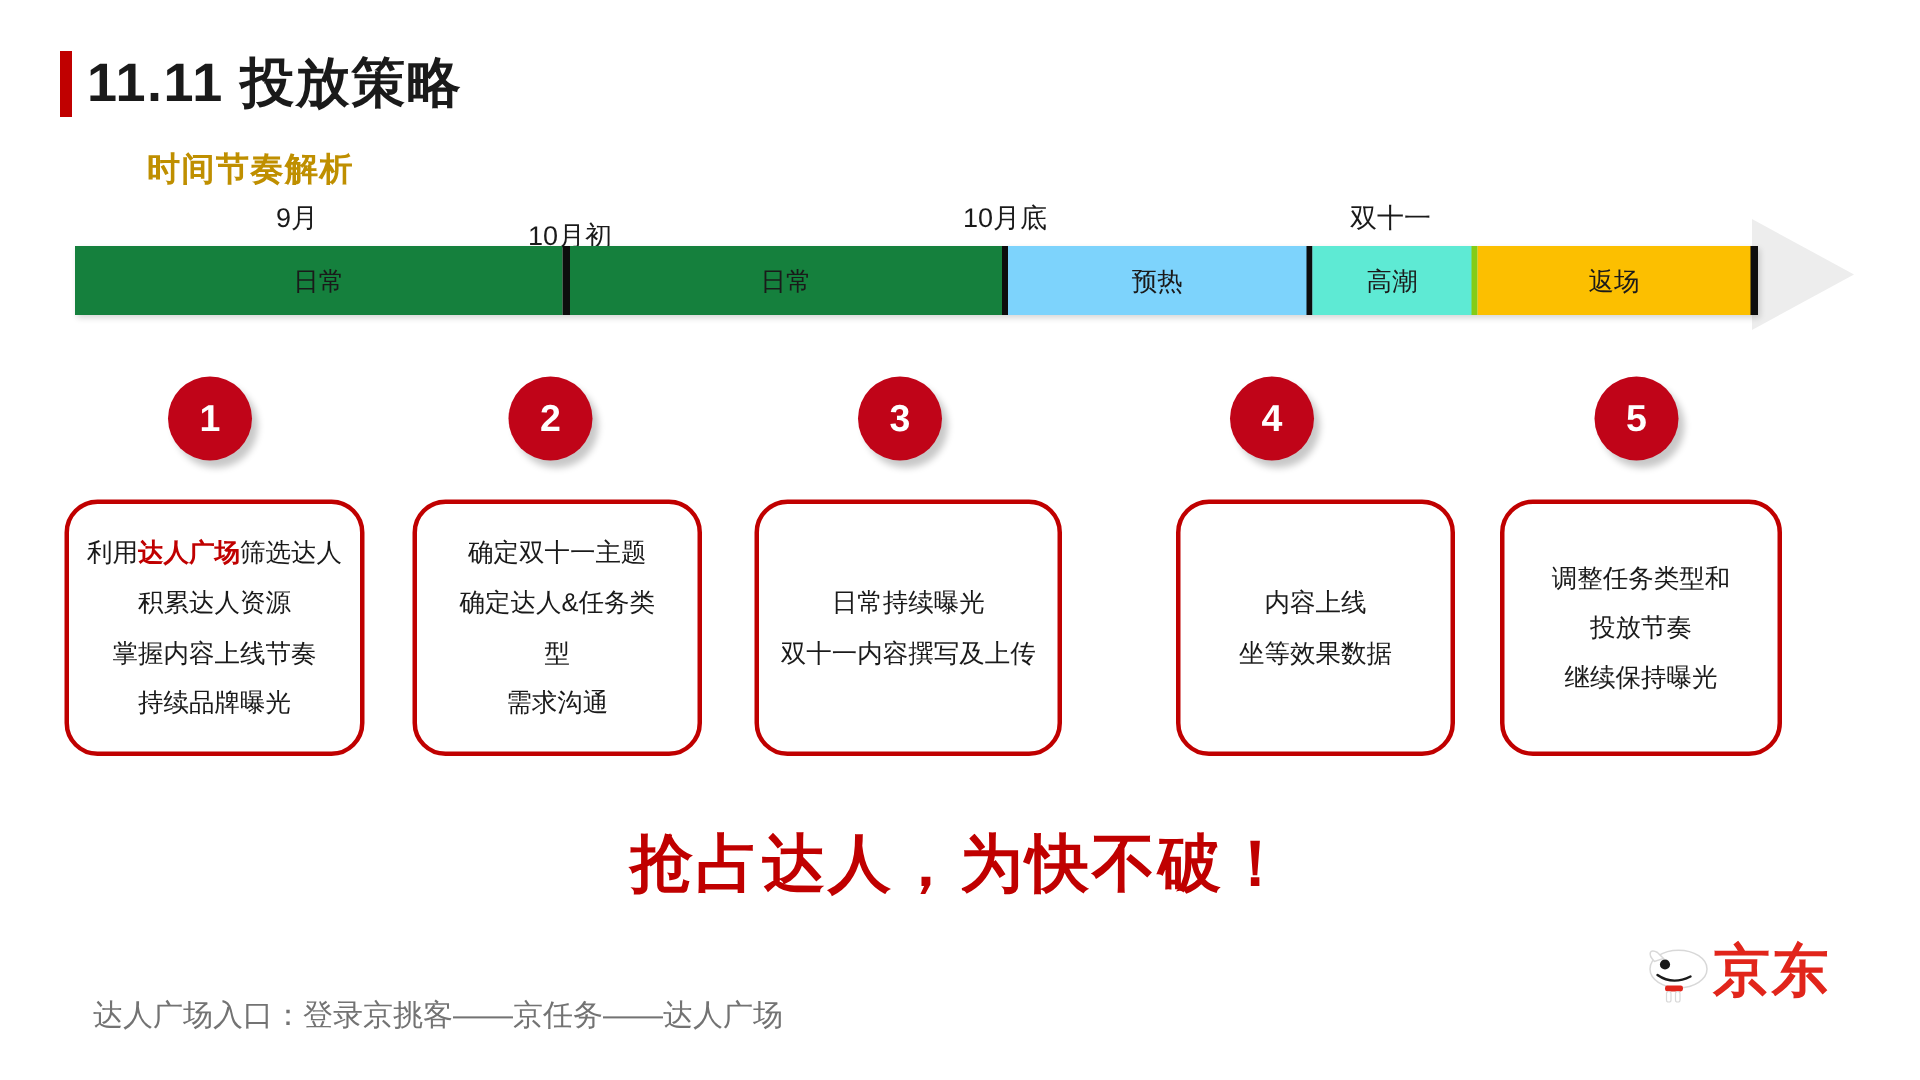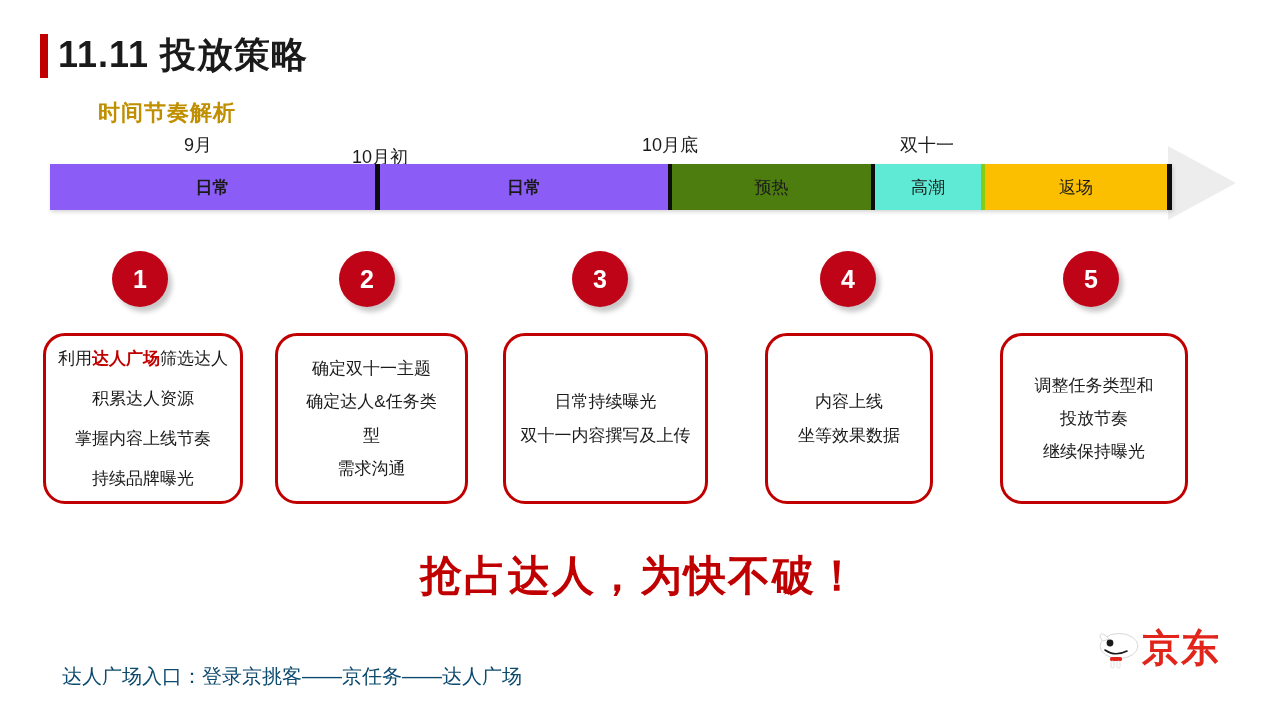--- a/index.html
+++ b/index.html
@@ -49,22 +49,22 @@
     position: absolute; left: 50px; top: 164px;
     height: 46px; width: 1122px;
     display: flex;
     box-shadow: 1px 2px 4px rgba(0,0,0,0.16);
   }
   .tl-seg {
     display: flex; align-items: center; justify-content: center;
     font-size: 17px; color: #1a1a1a; white-space: nowrap;
     height: 100%;
   }
-  .tl-seg.plain   { background: #8b5cf6; font-weight: bold; }
-  .tl-seg.warm    { background: #4d7c0f; border-left: 4px solid #0d0d0d; border-right: 4px solid #0d0d0d; }
+  .tl-seg.plain   { background: #15803d; }
+  .tl-seg.warm    { background: #7dd3fc; border-left: 4px solid #0d0d0d; border-right: 4px solid #0d0d0d; }
   .tl-seg.peak    { background: #5eead4; border-right: 4px solid #84cc16; font-family: Liberation Mono, monospace; }
   .tl-seg.encore  { background: #FCBF00; border-right: 5px solid #0d0d0d; }
   .tl-divider {
     width: 5px; height: 100%; background: #0d0d0d; flex: 0 0 5px;
   }
 
   
   .num-circle {
     position: absolute; top: 251px;
     width: 56px; height: 56px; border-radius: 50%;
@@ -94,21 +94,21 @@
   .slogan {
     position: absolute; left: 0; top: 548px; width: 1280px;
     text-align: center;
     font-size: 42px; font-weight: bold; color: #C00000;
     letter-spacing: 2px;
   }
 
   
   .footer-note {
     position: absolute; left: 62px; top: 663px;
-    font-size: 20px; color: #0c4a6e; white-space: nowrap;
+    font-size: 20px; color: #737373; white-space: nowrap;
   }
 
   
   .jd-logo { position: absolute; left: 1096px; top: 628px; width: 144px; height: 56px; }
   .jd-text {
     position: absolute; left: 46px; top: 4px;
     font-size: 38px; font-weight: bold; color: #E1251B;
     letter-spacing: 1px; line-height: 1; font-family: Liberation Mono, monospace;
   }
   .jd-dog { position: absolute; left: 0; top: 2px; width: 44px; height: 44px; }
@@ -136,40 +136,40 @@
       <div class="tl-seg plain" style="width: 325px; flex: 0 0 325px;">日常</div>
       <div class="tl-divider"></div>
       <div class="tl-seg plain" style="width: 288px; flex: 0 0 288px;">日常</div>
       <div class="tl-seg warm" style="width: 207px; flex: 0 0 207px;">预热</div>
       <div class="tl-seg peak" style="width: 110px; flex: 0 0 110px;">高潮</div>
       <div class="tl-seg encore" style="width: 187px; flex: 0 0 187px;">返场</div>
     </div>
 
   <div id="steps-layer">
       <div class="num-circle" style="left: 140px;">1</div>
-      <div class="step-box" style="left: 43px; width: 200px; justify-content: space-between;">
+      <div class="step-box" style="left: 43px; width: 200px;">
         <div class="step-line"><span>利用</span><span class="hl">达人广场</span><span>筛选达人</span></div>
         <div class="step-line">积累达人资源</div>
         <div class="step-line">掌握内容上线节奏</div>
         <div class="step-line">持续品牌曝光</div>
       </div>
       <div class="num-circle" style="left: 367px;">2</div>
       <div class="step-box" style="left: 275px; width: 193px;">
         <div class="step-line">确定双十一主题</div>
         <div class="step-line">确定达人&amp;任务类</div>
         <div class="step-line">型</div>
         <div class="step-line">需求沟通</div>
       </div>
       <div class="num-circle" style="left: 600px;">3</div>
       <div class="step-box" style="left: 503px; width: 205px;">
         <div class="step-line">日常持续曝光</div>
         <div class="step-line">双十一内容撰写及上传</div>
       </div>
       <div class="num-circle" style="left: 848px;">4</div>
-      <div class="step-box" style="left: 765px; width: 168px;">
+      <div class="step-box" style="left: 784px; width: 186px;">
         <div class="step-line">内容上线</div>
         <div class="step-line">坐等效果数据</div>
       </div>
       <div class="num-circle" style="left: 1091px;">5</div>
       <div class="step-box" style="left: 1000px; width: 188px;">
         <div class="step-line">调整任务类型和</div>
         <div class="step-line">投放节奏</div>
         <div class="step-line">继续保持曝光</div>
       </div>
     </div>

